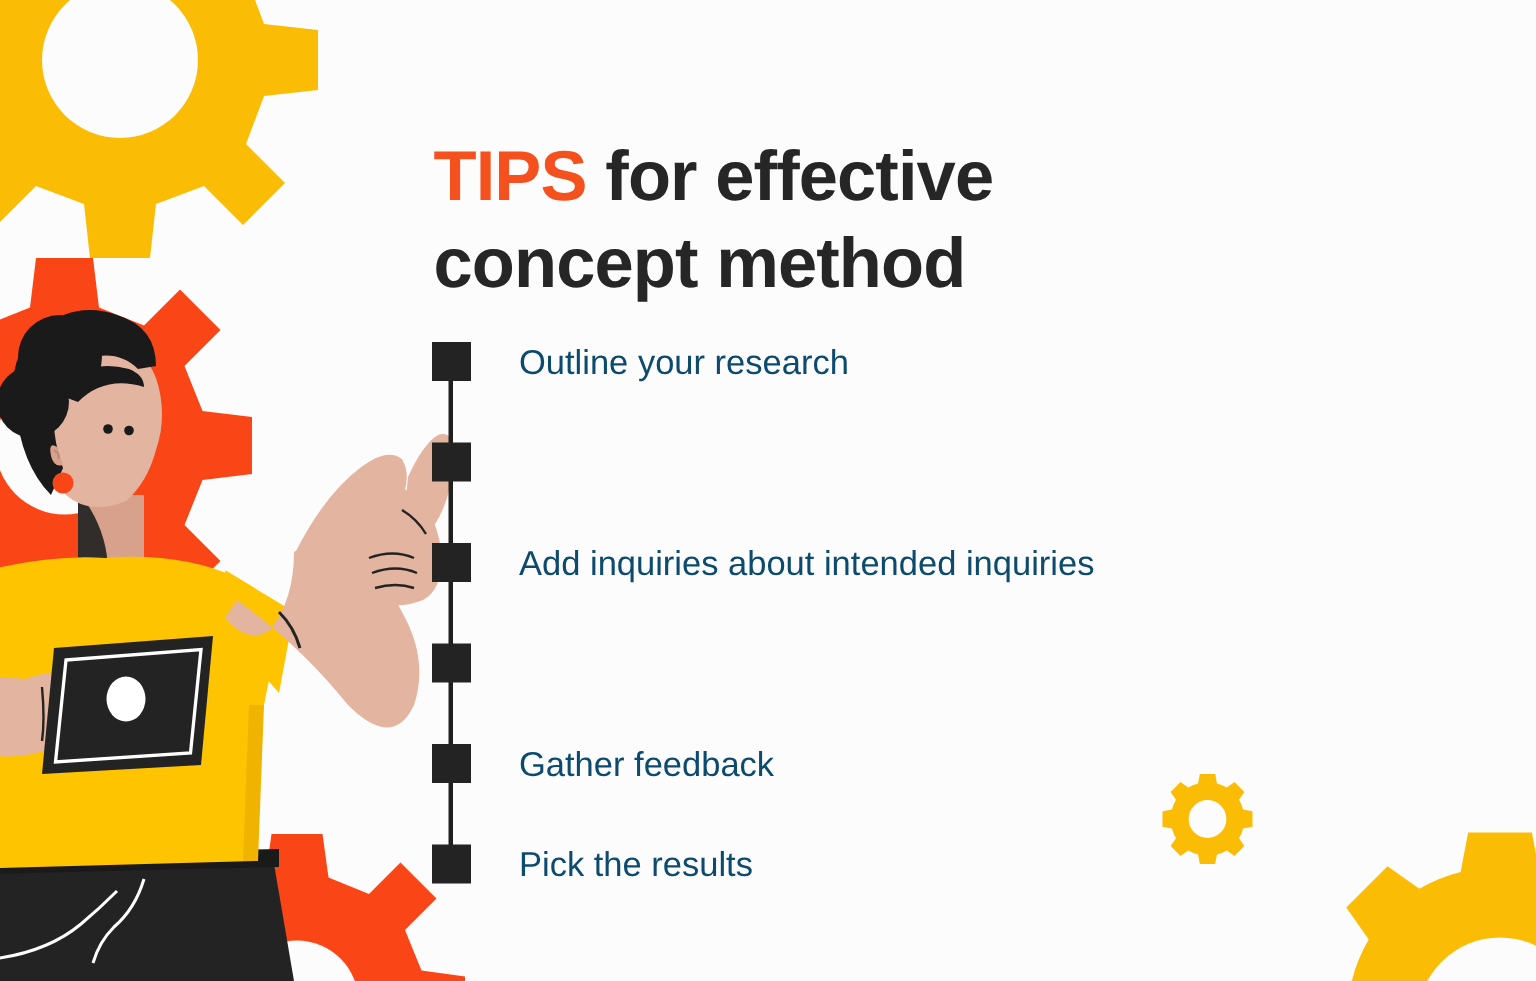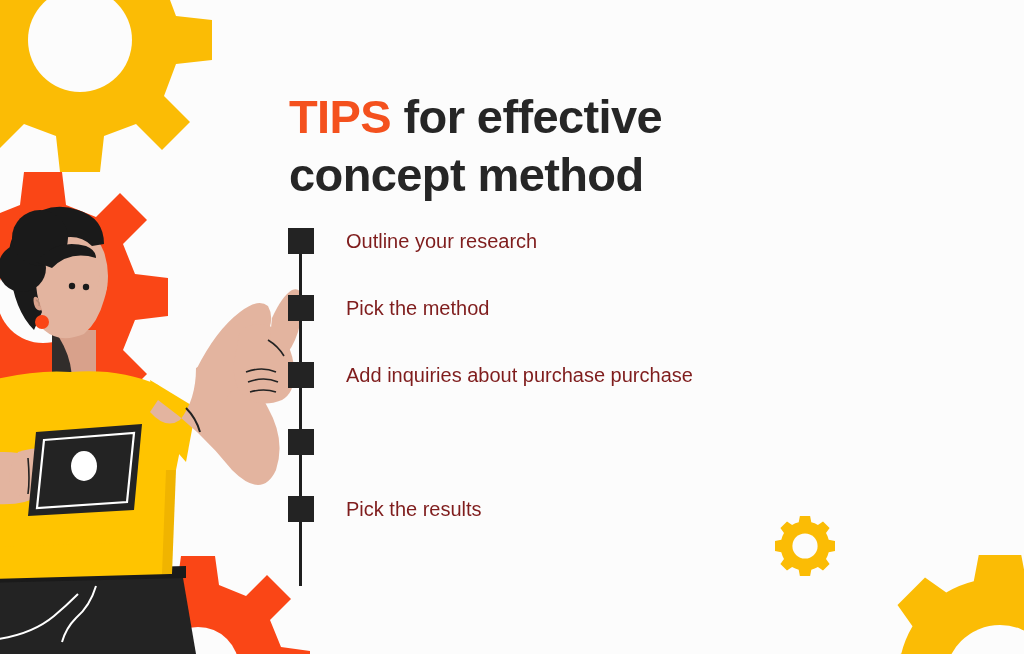--- a/index.html
+++ b/index.html
@@ -74,24 +74,24 @@
     left: 0;
     top: 0;
     width: 26px;
     height: 26px;
     background: #232323;
   }
   .tl-label {
     position: absolute;
     left: 58px;
     top: -3px;
-    font-size: 20px;
+    font-size: 23px;
     line-height: 32px;
     font-weight: 400;
-    color: #7f1d1d;
+    color: #0c4a6e;
     white-space: nowrap;
   }
 </style>
 </head>
 <body>
 
 <div id="slide">
 
   <svg class="art-layer" viewBox="0 0 1024 654" width="1024" height="654" xmlns="http://www.w3.org/2000/svg">
 
@@ -303,28 +303,31 @@
 
   <div class="timeline">
     <div class="timeline-rail"></div>
 
     <div class="tl-item">
       <span class="tl-square"></span>
       <span class="tl-label">Outline your research</span>
     </div>
     <div class="tl-item">
       <span class="tl-square"></span>
-      <span class="tl-label">Pick the method</span>
-    </div>
-    <div class="tl-item">
-      <span class="tl-square"></span>
-      <span class="tl-label">Add inquiries about purchase purchase</span>
-    </div>
-    <div class="tl-item">
-      <span class="tl-square"></span>
+    </div>
+    <div class="tl-item">
+      <span class="tl-square"></span>
+      <span class="tl-label">Add inquiries about intended inquiries</span>
+    </div>
+    <div class="tl-item">
+      <span class="tl-square"></span>
+    </div>
+    <div class="tl-item">
+      <span class="tl-square"></span>
+      <span class="tl-label">Gather feedback</span>
     </div>
     <div class="tl-item">
       <span class="tl-square"></span>
       <span class="tl-label">Pick the results</span>
     </div>
   </div>
 
 </div>
 
 </body></html>

